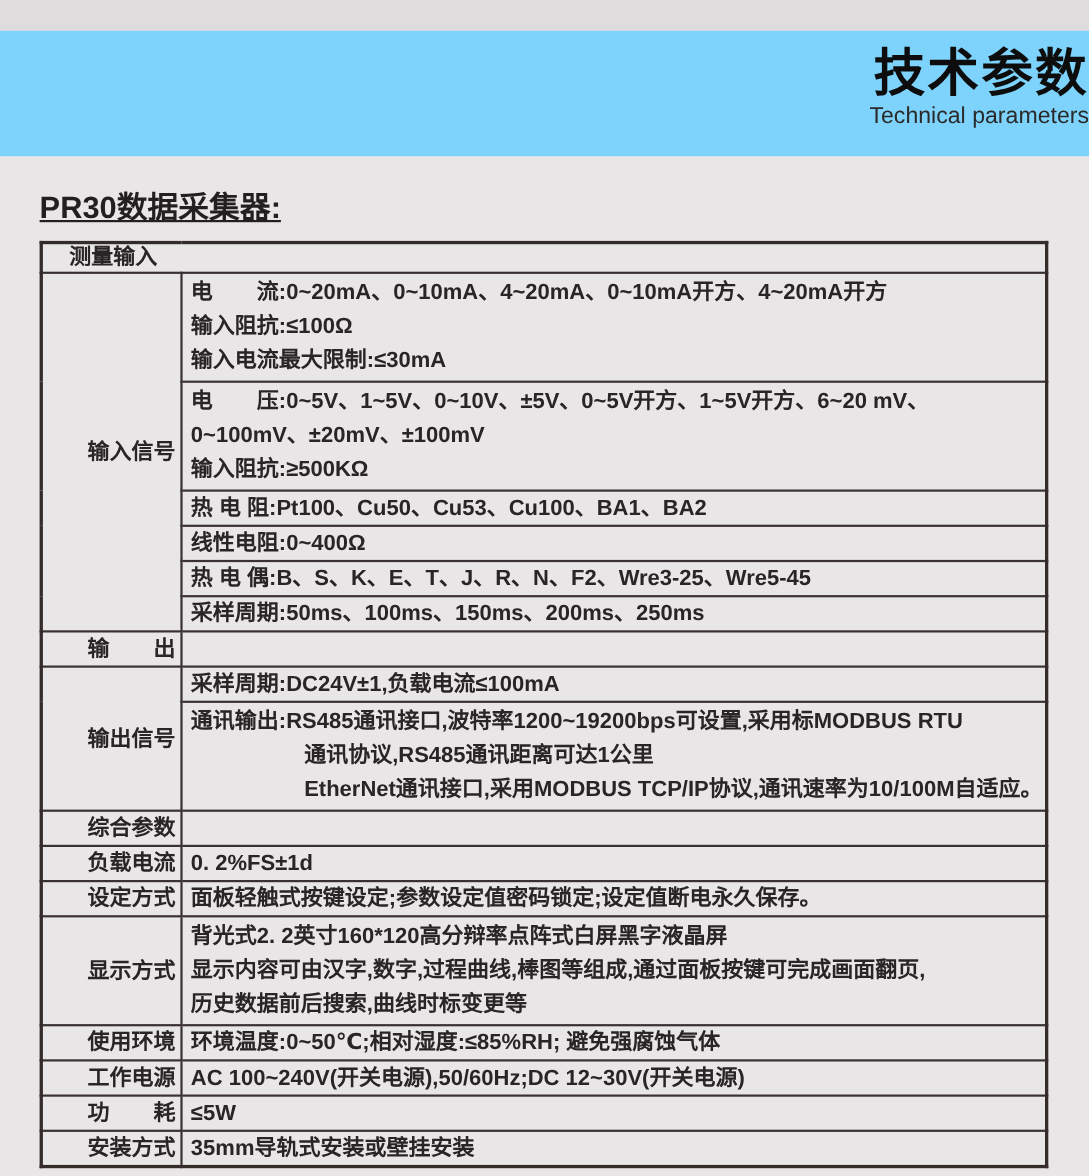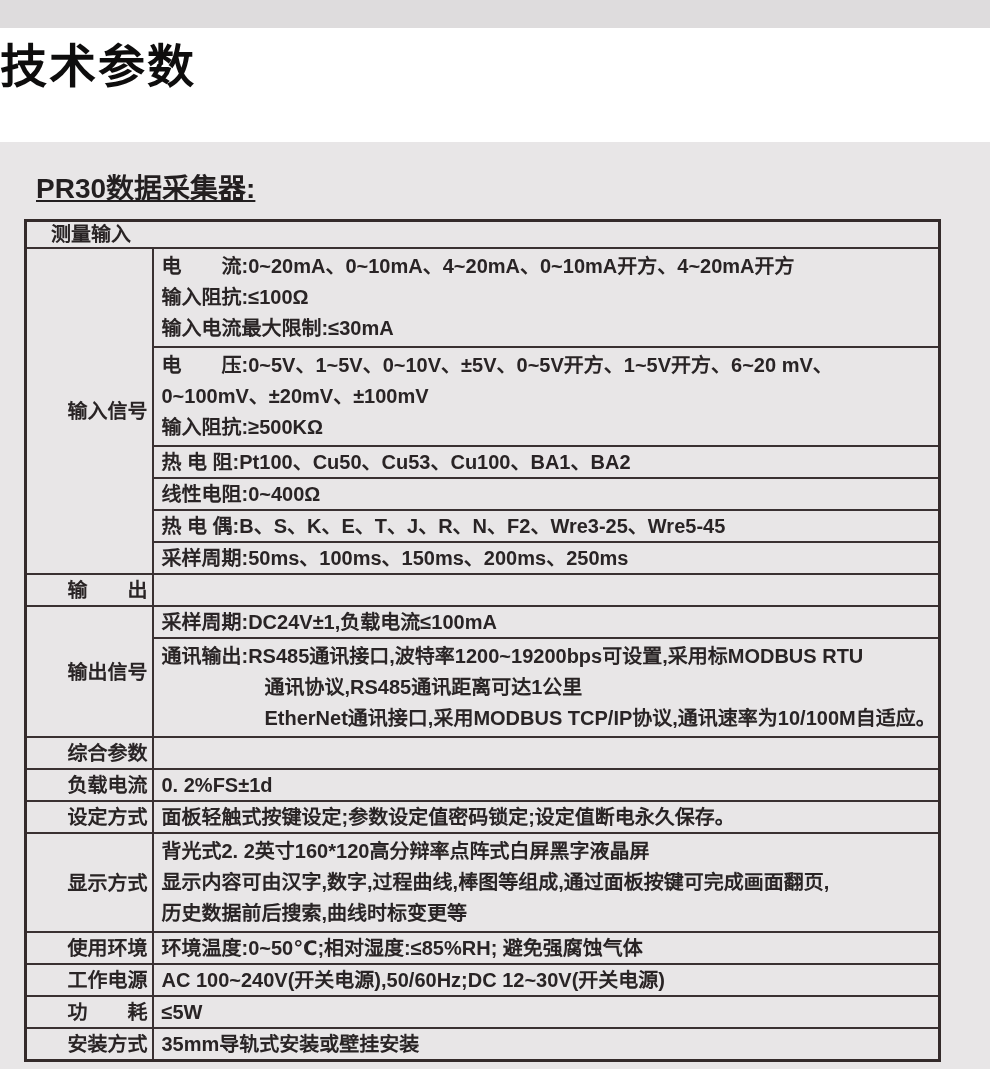--- a/index.html
+++ b/index.html
@@ -3,36 +3,36 @@
 <meta charset="utf-8">
 <style>
   html,body { margin:0; padding:0; }
   body {
     width:990px; height:1069px; overflow:hidden;
     background:#e8e6e7;
     font-family:"Liberation Sans","DejaVu Sans",sans-serif;
   }
   .top-strip { height:28px; background:#dedcdd; }
   .title-band {
-    height:114px; background:#ffffff; text-align:left;
+    height:114px; background:#7dd3fc; text-align:right;
   }
   .band-title {
     padding-top:13px; font-size:47px; font-weight:bold;
     letter-spacing:2px; color:#0e0d0d; line-height:52px;
   }
   .band-subtitle {
     font-size:21px; color:#2b2a2a; line-height:26px; letter-spacing:0px;
   }
   .product-heading {
     margin:24px 0 13px 36px;
     font-size:28px; font-weight:bold; color:#231f20;text-decoration:underline;
   }
   table.spec-table {
     border-collapse:collapse; table-layout:fixed;
-    margin-left:24px; width:917px;
+    margin-left:36px; width:917px;
     border:3px solid #342b2b;
     background:#e8e6e7;
   }
   .spec-table col.c1 { width:127px; }
   .spec-table td {
     border:2px solid #3a3132;
     font-size:20px; font-weight:600; color:#292425;
     padding:0 8px; height:30px; line-height:30px;
     vertical-align:middle; white-space:nowrap; overflow:hidden;
   }
@@ -43,20 +43,21 @@
   .spec-table td.multi div.indent { padding-left:103px; }
   .spec-table td.empty { }
 </style>
 </head>
 <body>
 
 <div class="top-strip"></div>
 
 <div class="title-band">
   <div class="band-title">技术参数</div>
+  <div class="band-subtitle">Technical parameters</div>
 </div>
 
 <div class="product-heading">PR30数据采集器:</div>
 
 <table class="spec-table">
   <colgroup>
       <col class="c1">
       <col class="c2">
     </colgroup>
 

